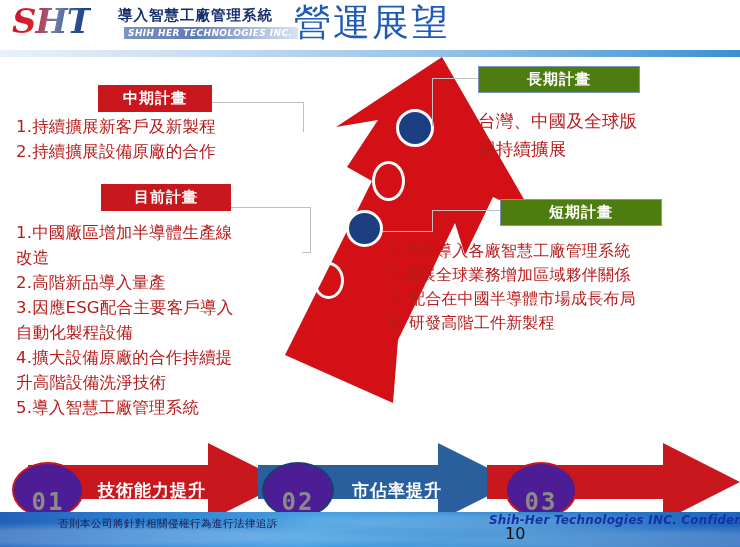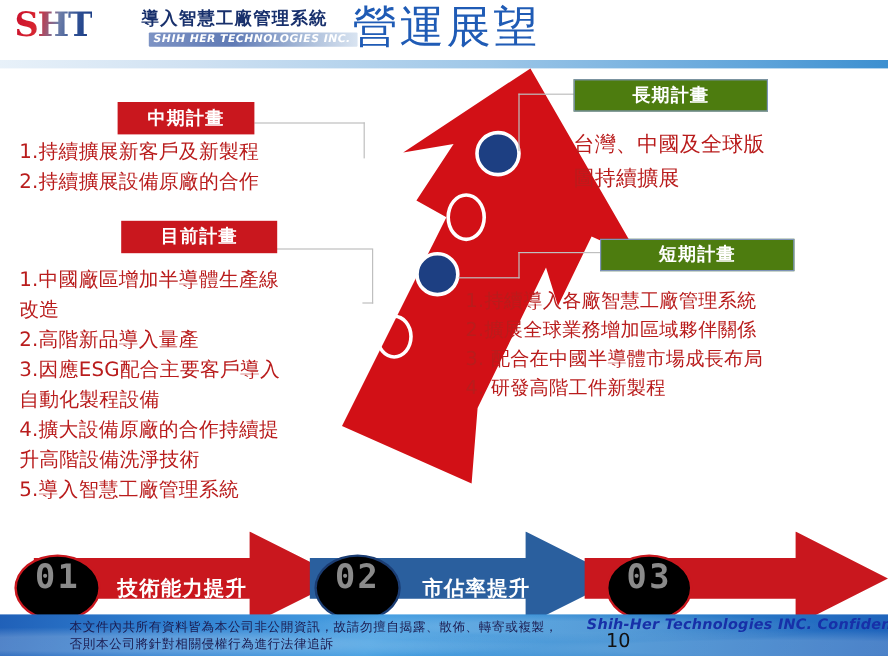--- a/index.html
+++ b/index.html
@@ -10,21 +10,21 @@
     overflow:hidden;position:relative;
   }
   .slide{position:absolute;inset:0;width:740px;height:547px;overflow:hidden;}
 
   
   .header{position:absolute;left:0;top:0;width:740px;height:52px;}
   .logo-wrap{position:absolute;left:8px;top:2px;width:232px;height:44px;}
   .logo-sht{
     position:absolute;left:4px;top:1px;
     font-family:"DejaVu Serif","Liberation Serif",serif;
-    font-weight:bold;font-size:28px;letter-spacing:-1px;
+    font-style:italic;font-weight:bold;font-size:34px;letter-spacing:-1px;
     background:linear-gradient(100deg,#c8102e 0%,#d8232e 28%,#6f7fa8 55%,#2e4f93 78%,#12357f 100%);
     -webkit-background-clip:text;background-clip:text;color:transparent;
     line-height:36px;
   }
   .logo-cn{
     position:absolute;left:110px;top:4px;
     font-size:14.5px;font-weight:bold;color:#18306c;letter-spacing:1px;
     white-space:nowrap;
   }
   .logo-en{
@@ -70,24 +70,24 @@
 
   
   .ln-h,.ln-v{position:absolute;background:#bfbfbf;}
   .ln-h{height:1px;}
   .ln-v{width:1px;}
 
   
   .barrow{position:absolute;}
   .bnum{
     position:absolute;box-sizing:border-box;
-    background:#000000;border-radius:50%;
-    display:flex;align-items:flex-start;justify-content:center;
+    background:#4c1d95;border-radius:50%;
+    display:flex;align-items:flex-end;justify-content:center;
     font-family:"DejaVu Sans Mono","Liberation Mono",monospace;
-    font-size:28px;font-weight:bold;color:#8a8a8a;letter-spacing:2px;
+    font-size:24px;font-weight:bold;color:#8a8a8a;letter-spacing:2px;
   }
   .bnum.red{border:2px solid #c9171e;}
   .bnum.navy{border:2px solid #1b3d73;}
   .blabel{
     position:absolute;color:#ffffff;font-size:17px;font-weight:bold;
     letter-spacing:1px;white-space:nowrap;
   }
 
   
   .footer-band{
@@ -222,19 +222,18 @@
     <span>02</span>
   </div>
   <div class="blabel" style="left:352px;top:479px;">市佔率提升</div>
 
   <div class="bnum red" style="left:505px;top:462px;width:72px;height:56px;">
     <span>03</span>
   </div>
 
   <div class="footer-band"></div>
   <div class="disclaimer">
-    <span class="ln">本文件內共所有資料皆為本公司非公開資訊，故請勿擅自揭露、散佈、轉寄或複製，</span>
     <span class="ln">否則本公司將針對相關侵權行為進行法律追訴</span>
   </div>
   <div class="conf">Shih-Her Technologies INC. Confidential</div>
   <div class="pageno">10</div>
 
 </div>
 
 </body></html>

